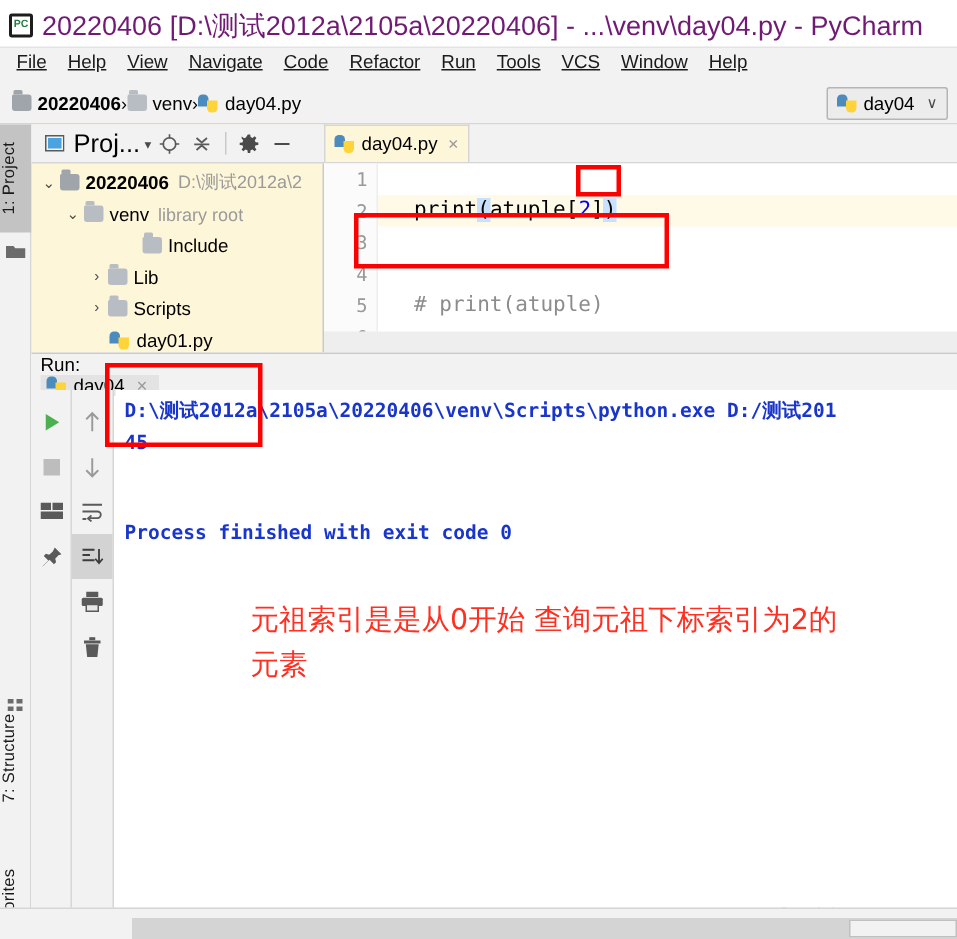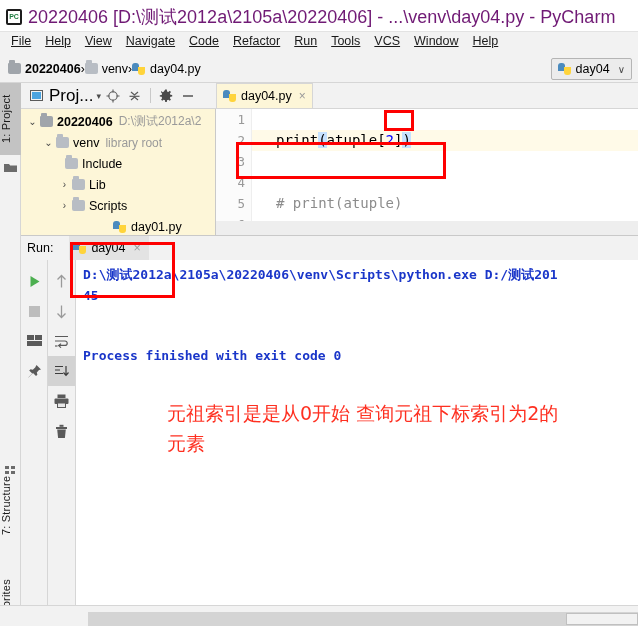--- a/index.html
+++ b/index.html
@@ -164,21 +164,21 @@
     background: #eeeeee;
   }
 
   
   .run-panel {
     position: absolute; left: 21px; top: 235px; width: 617px; height: 370px;
     background: #ffffff; border-top: 1px solid #c9c9c9;
   }
   .run-header {
     position: absolute; left: 0; top: 0; width: 617px; height: 24px;
-    background: #f2f2f2; display: flex; align-items: center; padding-left: 6px;
+    background: #f2f2f2; display: flex; align-items: flex-start; padding-left: 6px; flex-direction: column;
   }
   .run-label { font-size: 12.5px; margin-right: 16px; }
   .run-tab {
     display: flex; align-items: center; height: 24px; padding: 0 8px 0 4px;
     background: #e3e3e3; font-size: 12.5px;
   }
   .run-tab .close { margin-left: 8px; color: #9a9a9a; }
   .run-side {
     position: absolute; left: 0; top: 24px; width: 27px; height: 346px;
     background: #f2f2f2; border-right: 1px solid #d6d6d6;
@@ -343,36 +343,36 @@
         <span class="folder-ico"></span>
         <span class="lbl-bold">20220406</span>
         <span class="hint">D:\测试2012a\2</span>
       </div>
       <div class="tnode" style="padding-left:20px;">
         <span class="arrow">⌄</span>
         <span class="folder-ico light"></span>
         <span>venv</span>
         <span class="hint">library root</span>
       </div>
-      <div class="tnode" style="padding-left:29px;">
+      <div class="tnode" style="padding-left:59px;">
         <span class="arrow"></span>
         <span class="folder-ico light"></span>
         <span>Include</span>
       </div>
       <div class="tnode" style="padding-left:36px;">
         <span class="arrow">›</span>
         <span class="folder-ico light"></span>
         <span>Lib</span>
       </div>
       <div class="tnode" style="padding-left:36px;">
         <span class="arrow">›</span>
         <span class="folder-ico light"></span>
         <span>Scripts</span>
       </div>
-      <div class="tnode" style="padding-left:77px;">
+      <div class="tnode" style="padding-left:37px;">
         <span class="arrow"></span>
         <span class="py-ico"></span>
         <span>day01.py</span>
       </div>
     </div>
   </div>
 
   <div class="editor-tabbar">
     <div class="etab">
       <span class="py-ico"></span>

